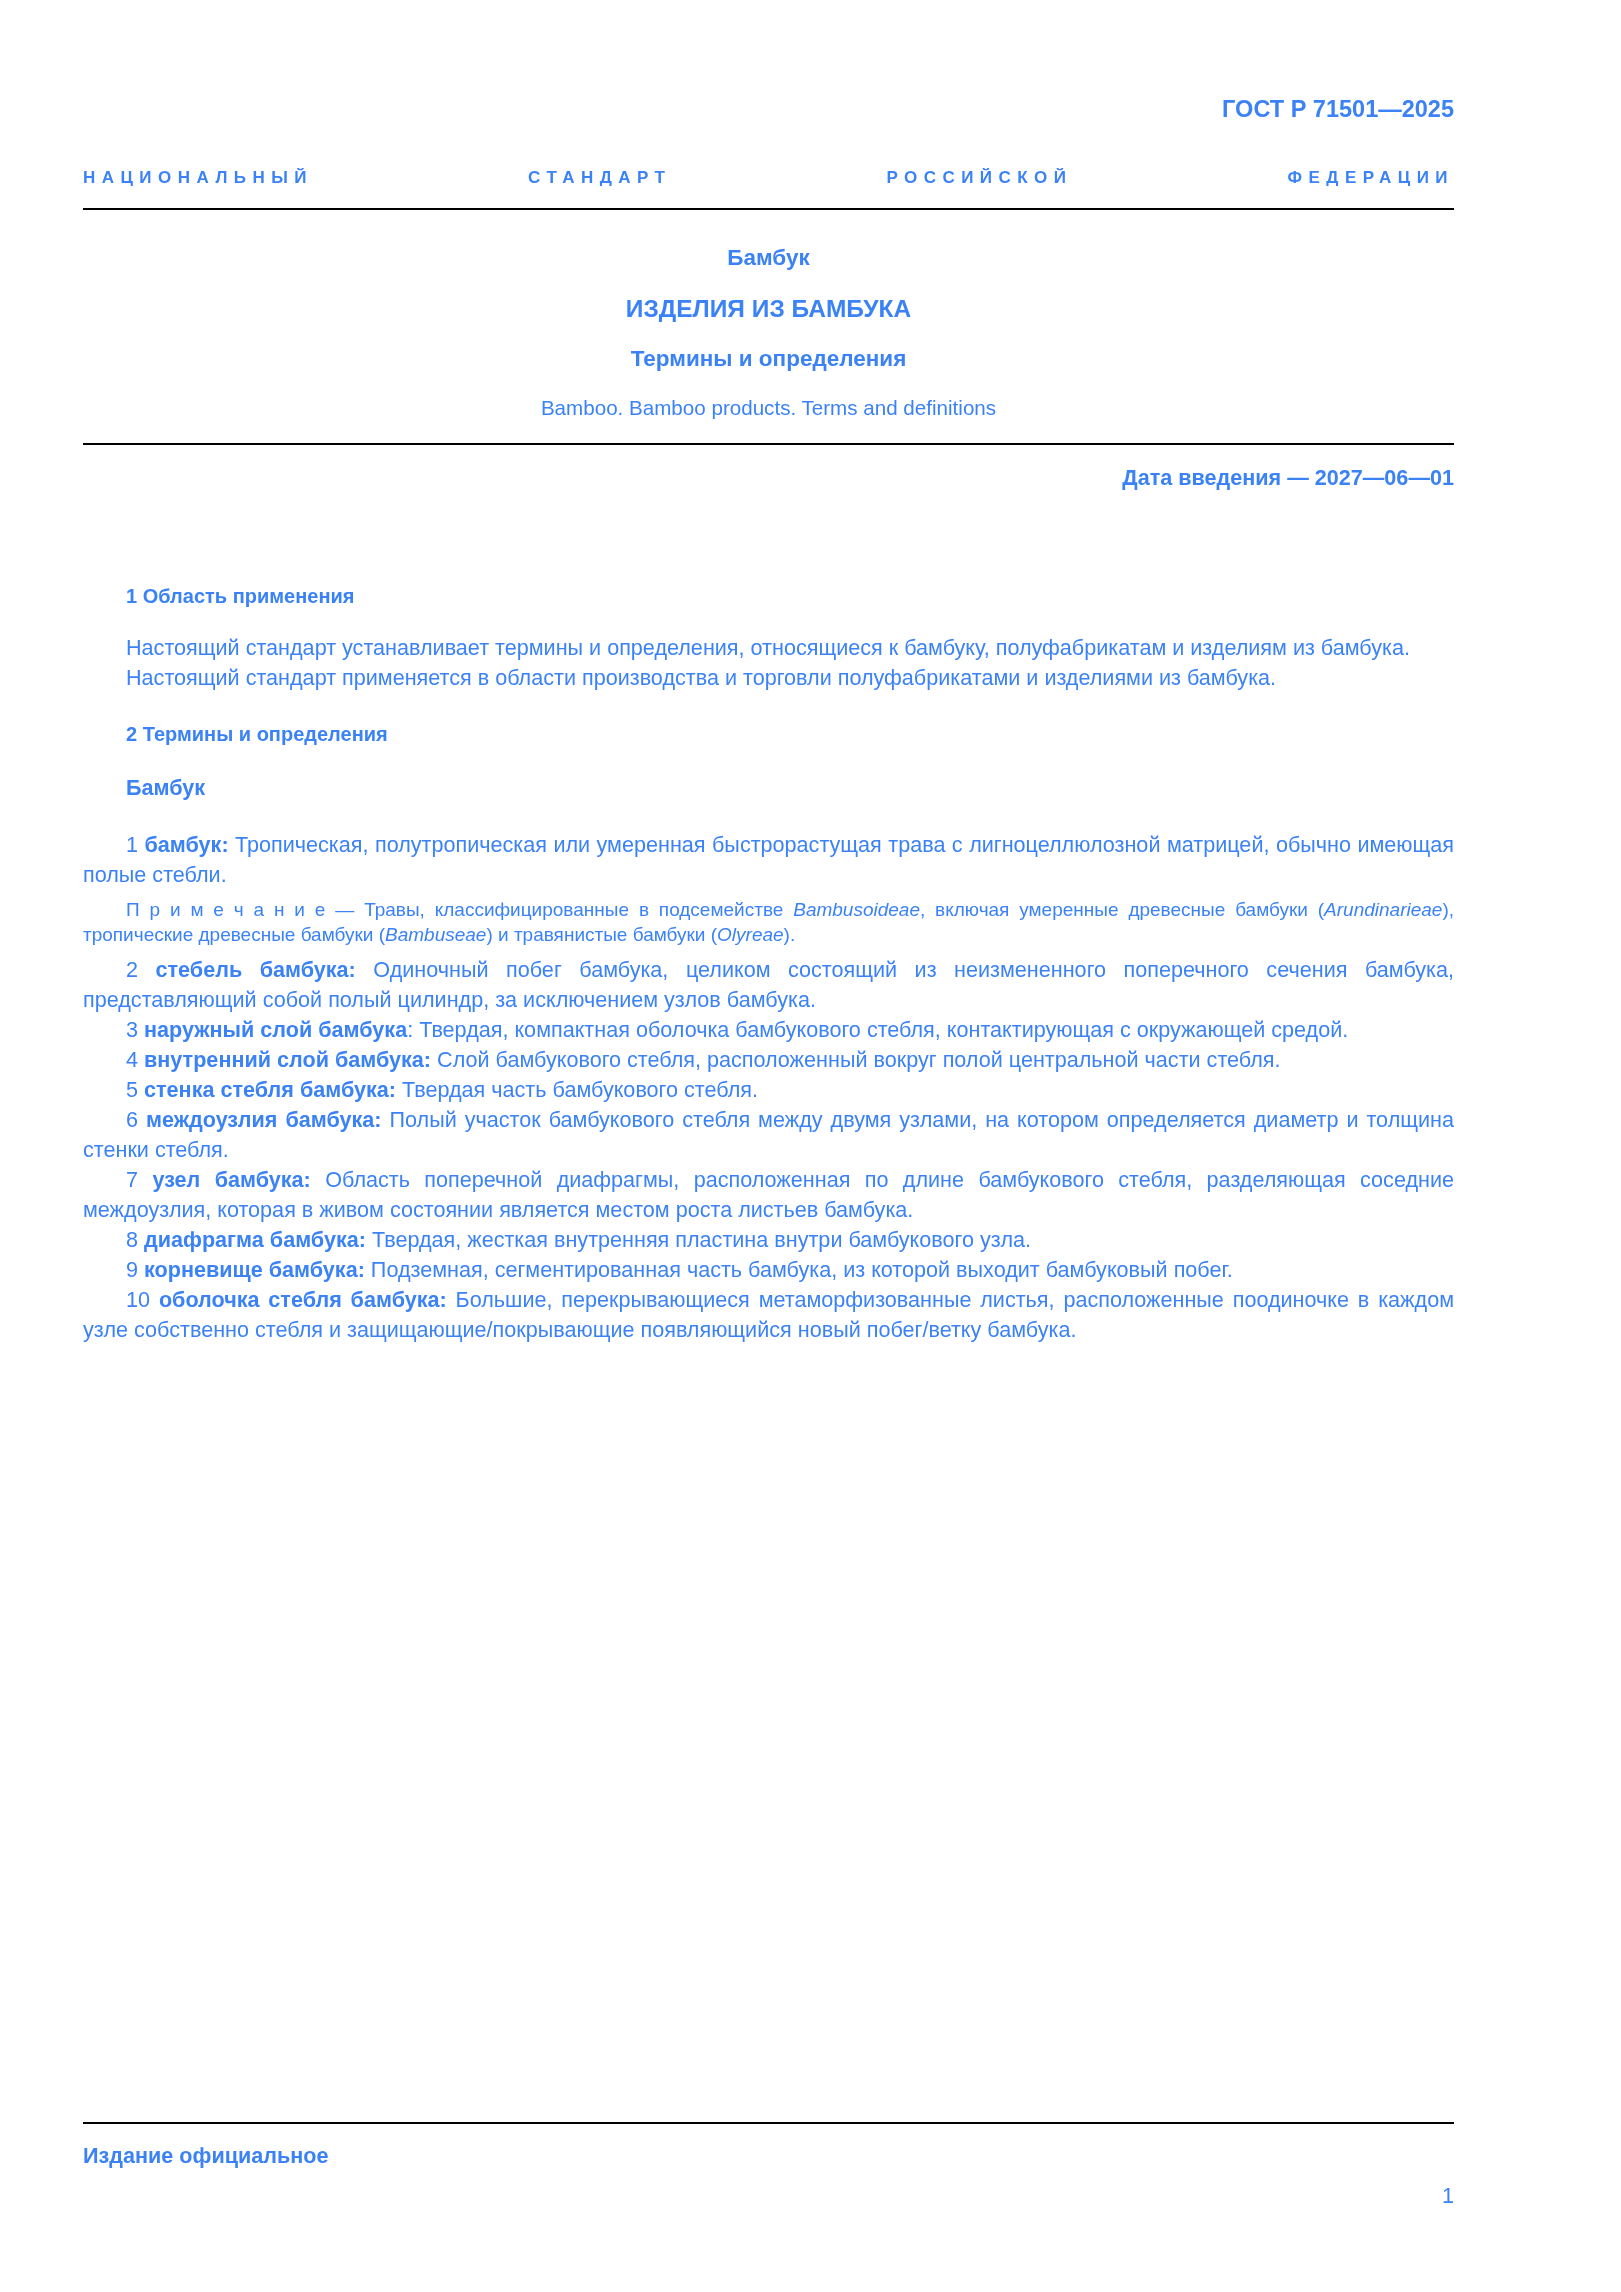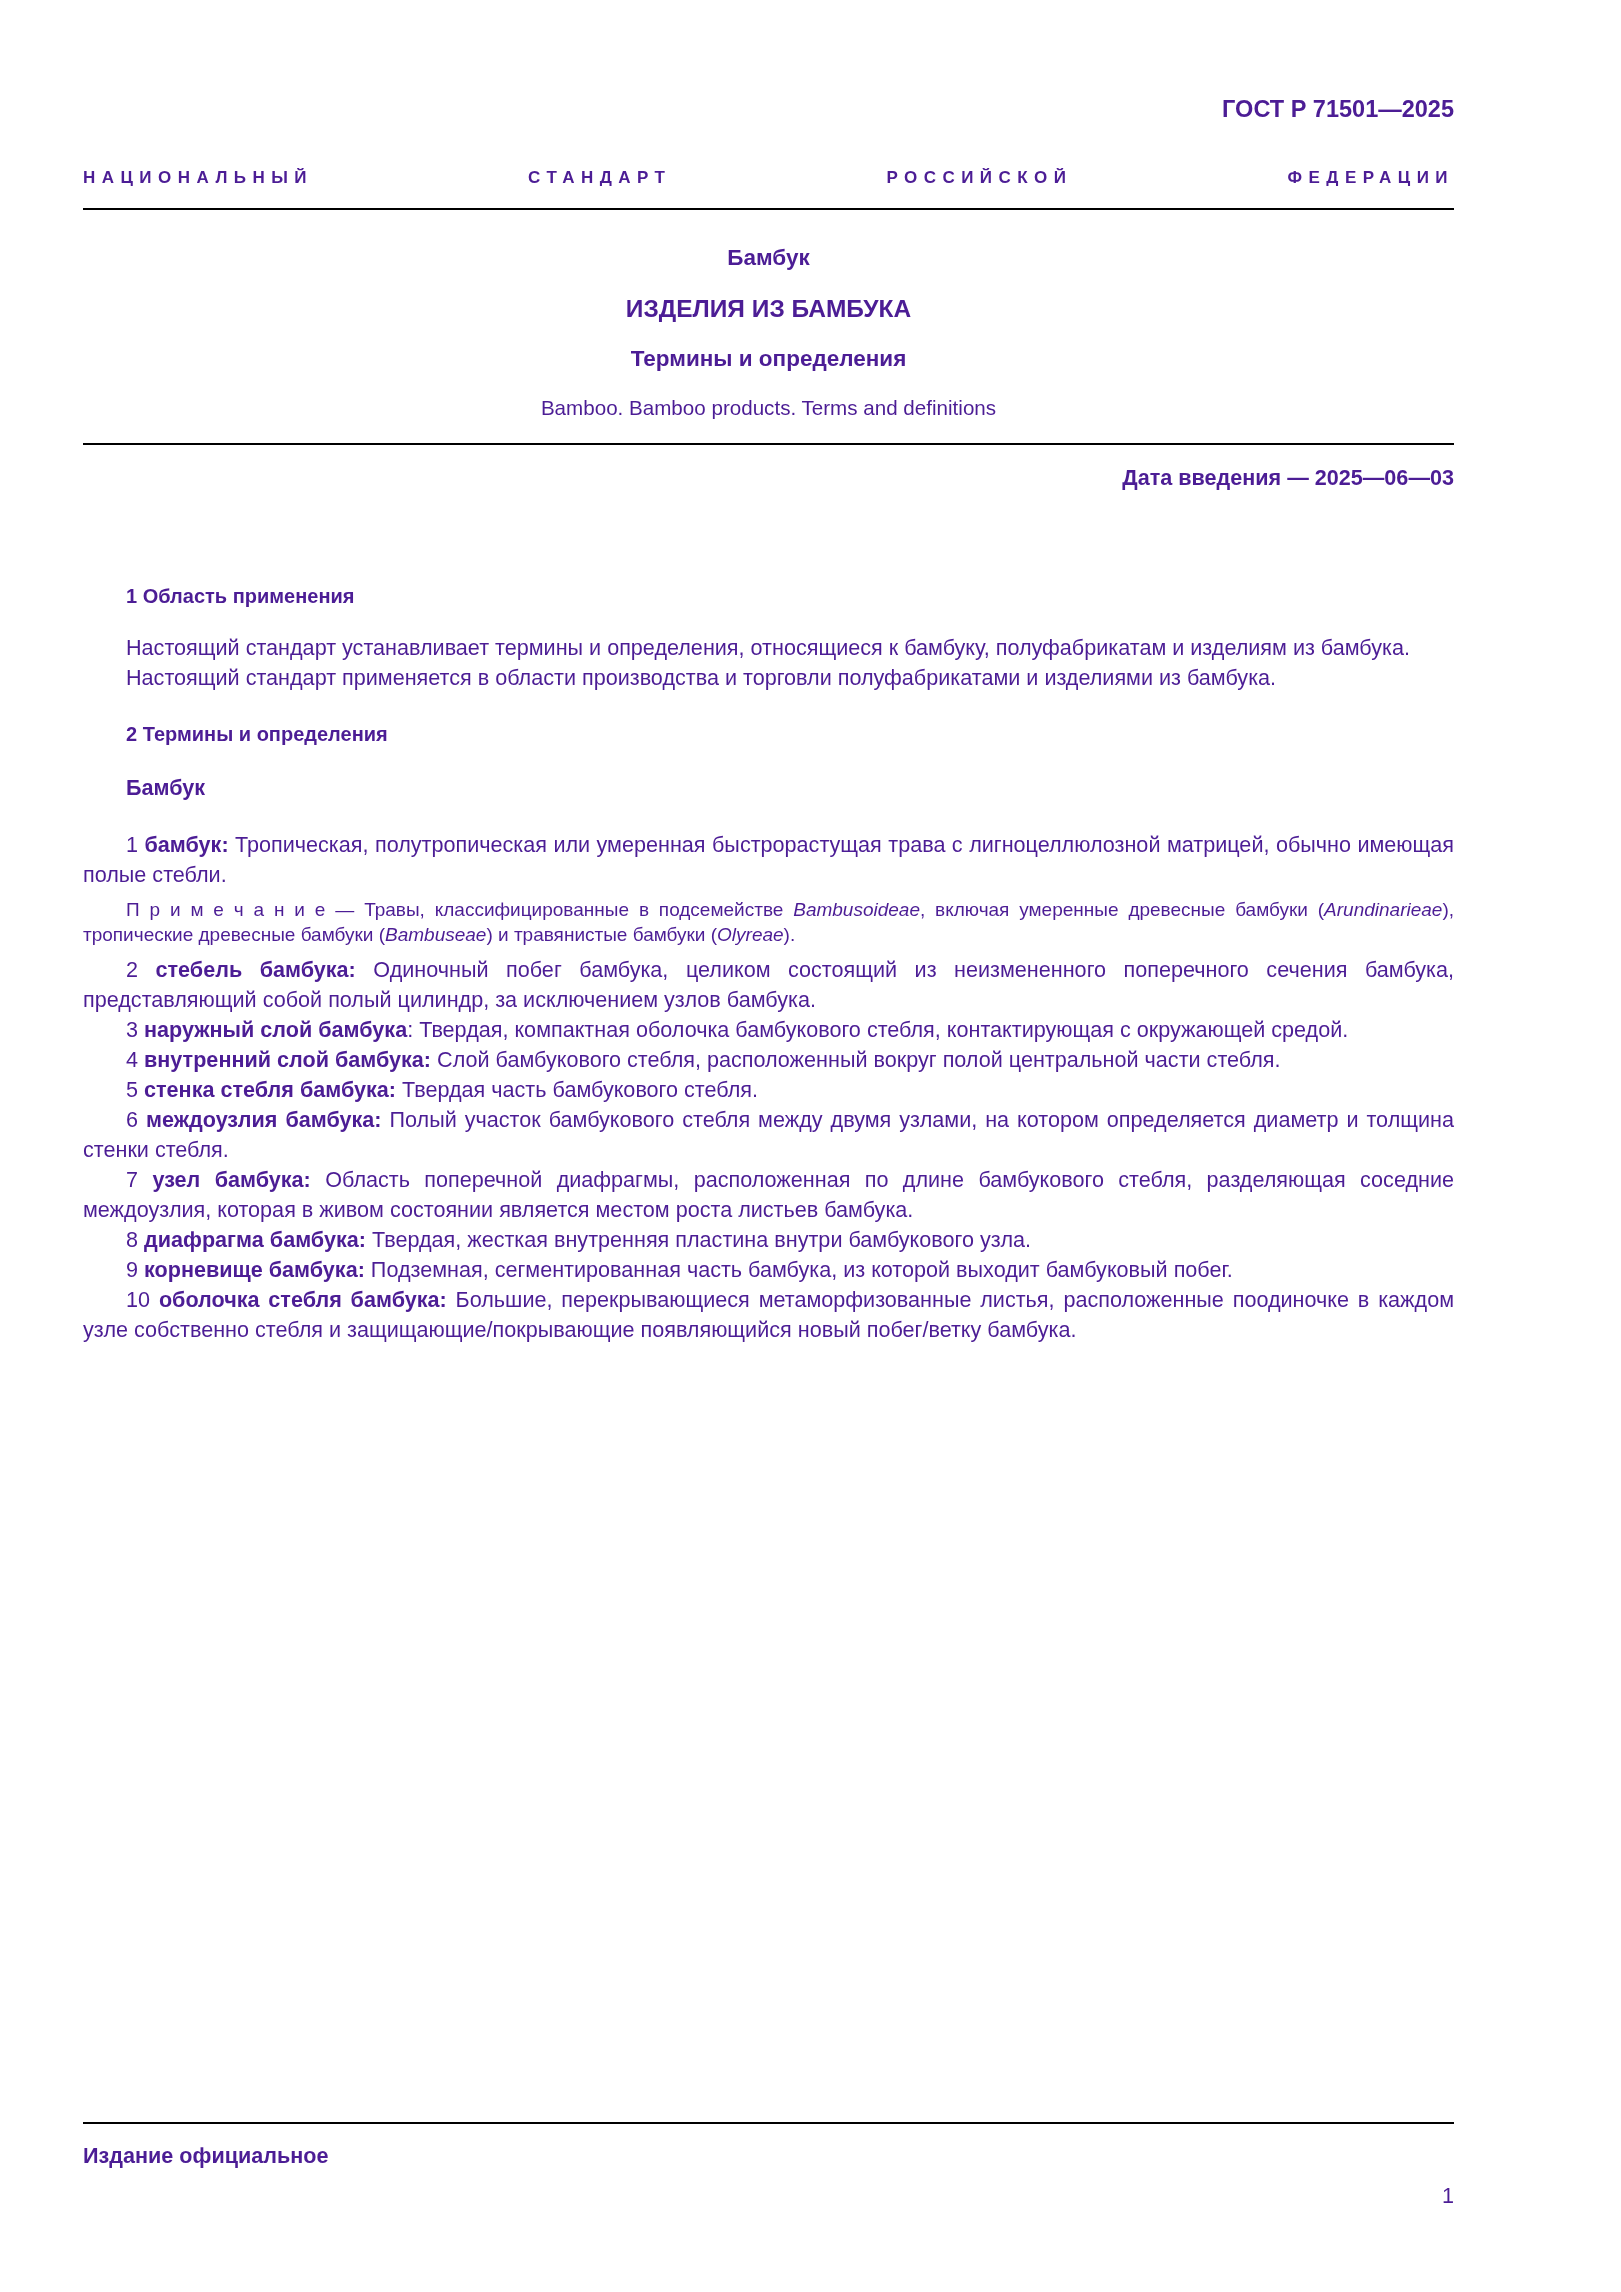--- a/index.html
+++ b/index.html
@@ -5,21 +5,21 @@
   html, body {
     margin: 0;
     padding: 0;
     background: #ffffff;
   }
   .page {
     position: relative;
     width: 1621px;
     height: 2293px;
     background: #ffffff;
-    color: #4c1d95;
+    color: #3b82f6;
     font-family: "Liberation Sans", "DejaVu Sans", sans-serif;
     box-sizing: border-box;
     padding: 96px 167px 0 83px;
     overflow: hidden;
   }
   .doc-code {
     text-align: right;
     font-size: 23.5px;
     font-weight: bold;
     margin: 0 0 45px 0;
@@ -127,21 +127,21 @@
 
   <div class="title-block">
     <div class="subject">Бамбук</div>
     <div class="main-title">ИЗДЕЛИЯ ИЗ БАМБУКА</div>
     <div class="sub-title">Термины и определения</div>
     <div class="en-title">Bamboo. Bamboo products. Terms and definitions</div>
   </div>
 
   <hr class="rule2">
 
-  <div class="intro-date">Дата введения — 2025—06—03</div>
+  <div class="intro-date">Дата введения — 2027—06—01</div>
 
   <div class="sec-heading sec1-heading">1 Область применения</div>
 
   <p class="para">Настоящий стандарт устанавливает термины и определения, относящиеся к бамбуку, полуфабрикатам и изделиям из бамбука.</p>
   <p class="para">Настоящий стандарт применяется в области производства и торговли полуфабрикатами и изделиями из бамбука.</p>
 
   <div class="sec-heading sec2-heading">2 Термины и определения</div>
 
   <div class="group-label">Бамбук</div>
 

